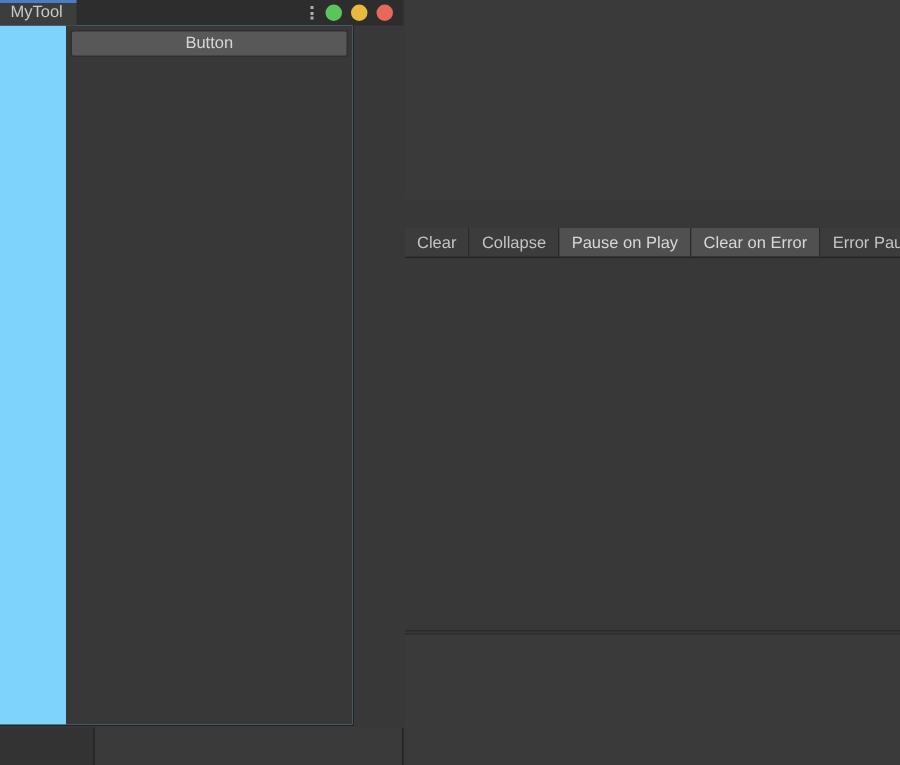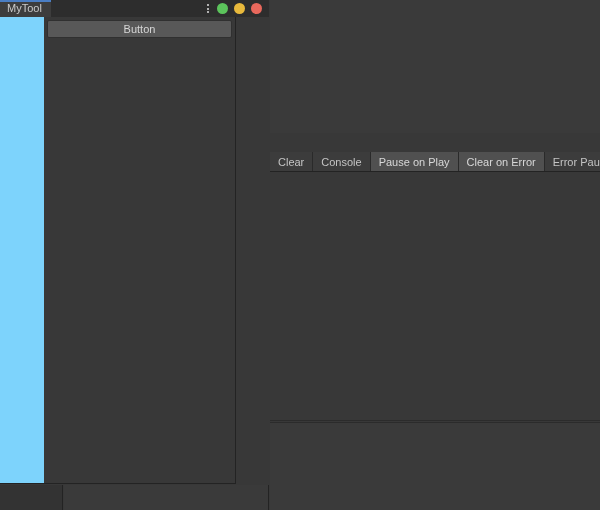--- a/index.html
+++ b/index.html
@@ -295,21 +295,21 @@
 <div class="panel" id="lower-left-strip"></div>
 <div class="panel" id="lower-mid-panel"></div>
 
 <div class="panel" id="right-top-empty"></div>
 
 <div class="panel" id="console-window">
 
 
   <div id="console-toolbar">
     <div class="tb-btn">Clear</div>
-    <div class="tb-btn">Console</div>
+    <div class="tb-btn">Collapse</div>
     <div class="tb-btn pressed">Pause on Play</div>
     <div class="tb-btn pressed">Clear on Error</div>
     <div class="tb-btn">Error Pause</div>
 
   </div>
 
   <div id="console-list"></div>
 
 </div>
 

